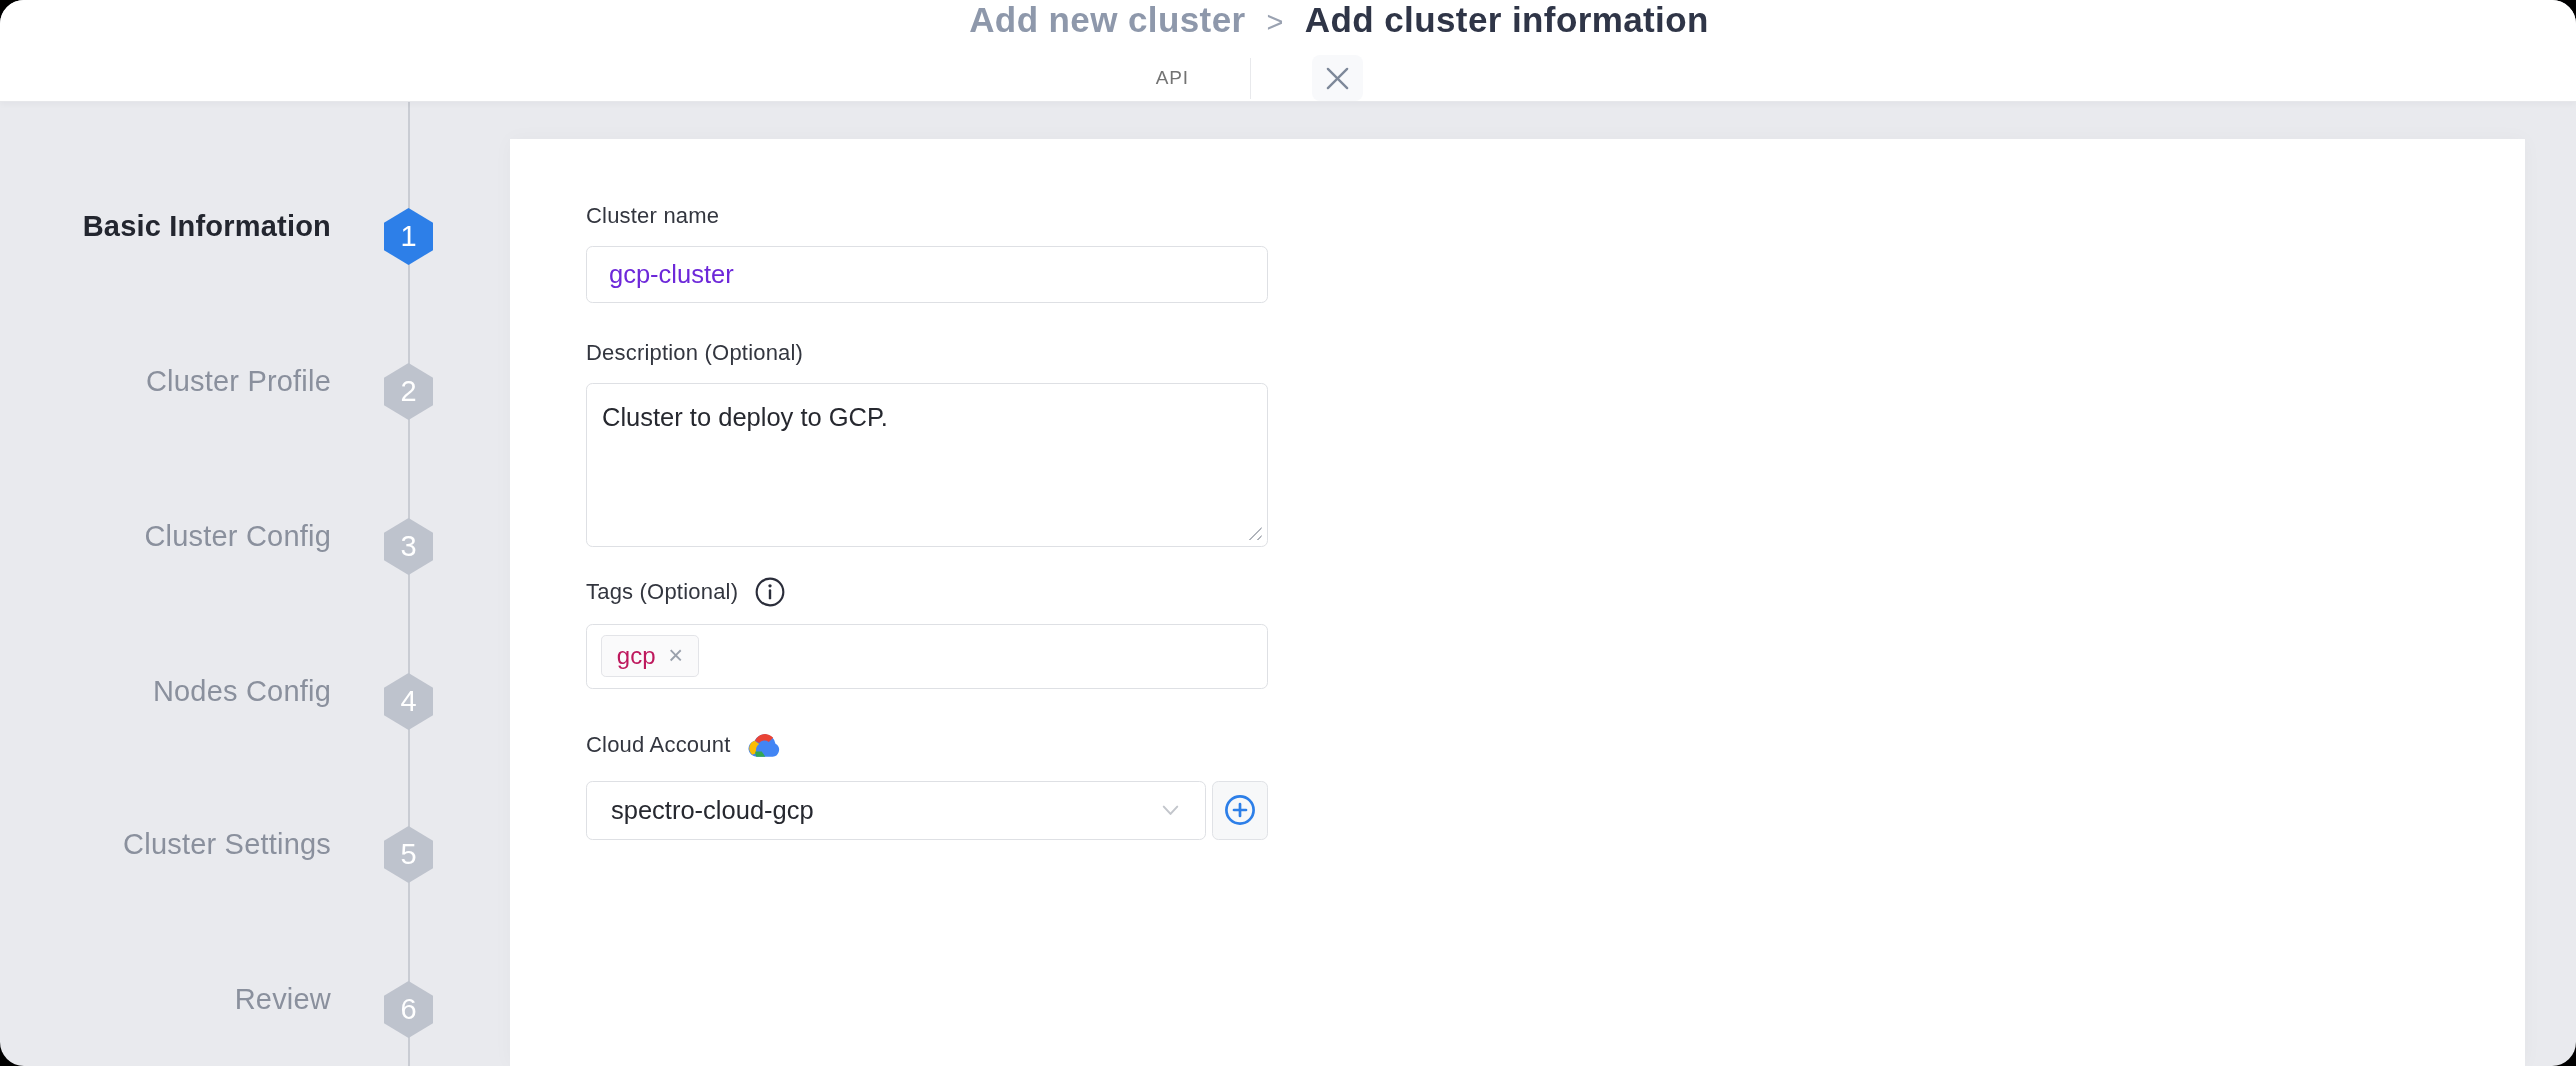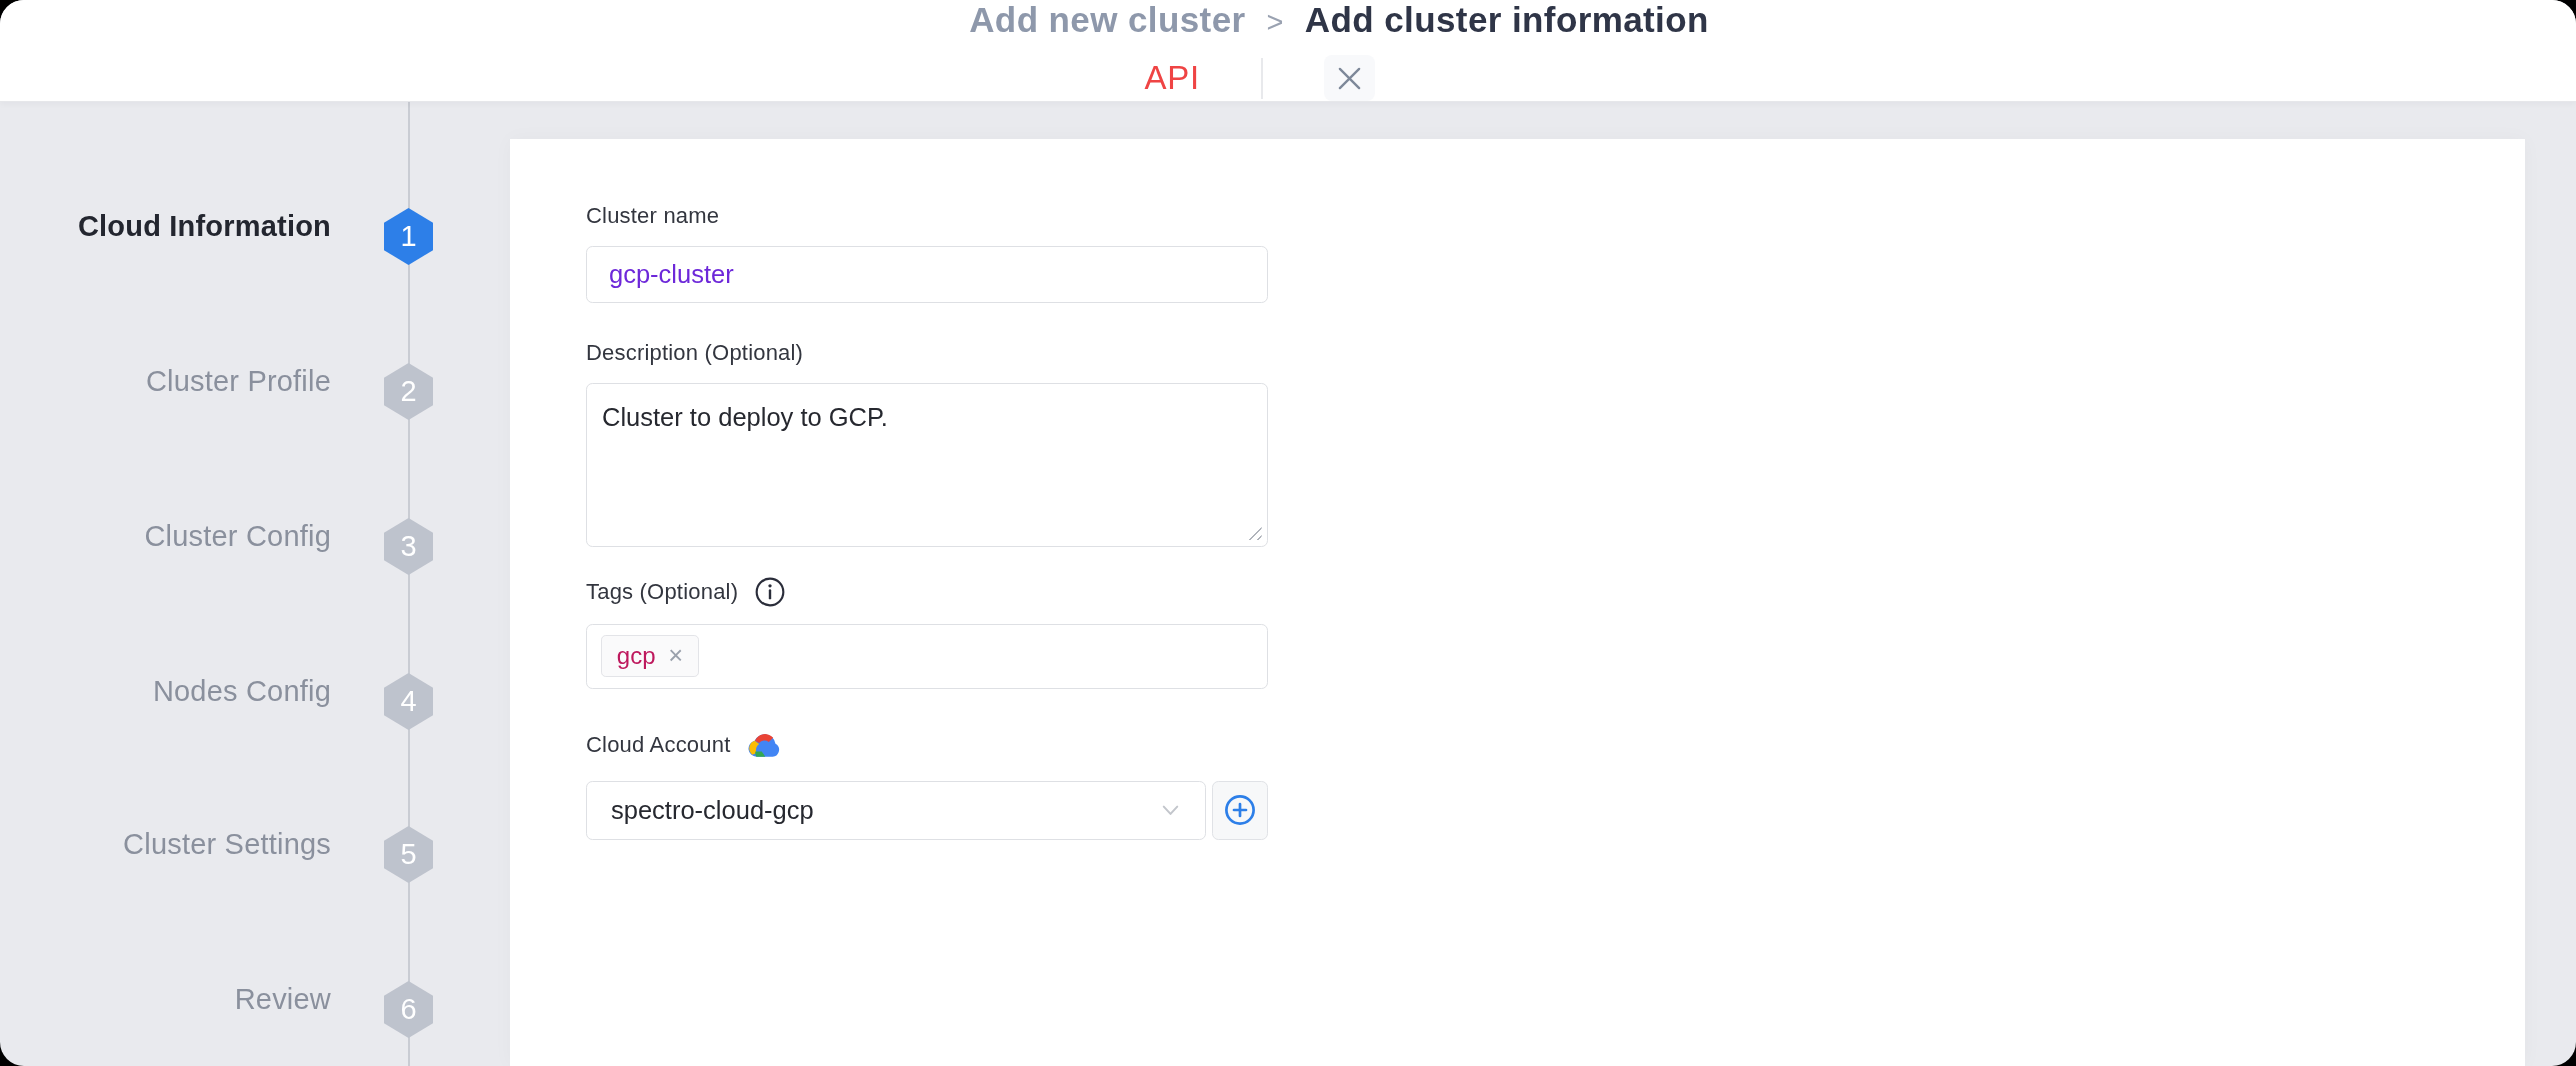--- a/index.html
+++ b/index.html
@@ -8,21 +8,21 @@
 
   
   .header{position:absolute;left:0;top:0;right:0;height:101px;background:#FFFFFF;
           display:flex;align-items:center;justify-content:space-between;
           border-bottom:0.8px solid #E6E7EA;box-shadow:0 1.6px 6.4px rgba(20,25,40,.04);z-index:5;flex-direction:column;}
   .crumbs{display:flex;align-items:center;gap:21px;padding-left:102px;font-size:35px;font-weight:600;letter-spacing:0.4px;}
   .crumb-root{color:#8E98AB;cursor:pointer;}
   .crumb-sep{color:#9AA2B1;font-size:29px;font-weight:500;transform:translateY(1.6px);}
   .crumb-current{color:#2F3547;}
   .header-right{display:flex;align-items:center;gap:61px;padding-right:57px;}
-  .api-label{color:#ef4444;font-size:33px;font-weight:500;letter-spacing:0.8px;cursor:pointer;}
+  .api-label{color:#737373;font-size:19px;font-weight:500;letter-spacing:0.8px;cursor:pointer;}
   .header-divider{width:1.6px;height:41px;background:#E8E9EC;}
   .close-btn{width:51px;height:46px;border-radius:8px;background:#F8F9FB;display:flex;align-items:center;justify-content:center;cursor:pointer;}
   .close-btn svg{width:33px;height:33px;stroke:#7D8899;stroke-width:1.7;stroke-linecap:round;}
 
   
   .body-area{position:absolute;left:0;top:101px;right:0;bottom:0;}
 
   
   .stepper{position:absolute;left:0;top:0;bottom:0;width:510px;}
   .step-line{position:absolute;left:408px;top:0;bottom:0;width:2.4px;background:#C9CCD3;}
@@ -97,21 +97,21 @@
       </span>
     </div>
   </div>
 
   <div class="body-area">
 
     <div class="stepper">
       <div class="step-line"></div>
 
       <div class="step s1 active">
-        <span class="step-label">Cloud Information</span>
+        <span class="step-label">Basic Information</span>
         <span class="hex">
             <span>1</span>
           </span>
       </div>
       <div class="step s2">
         <span class="step-label">Cluster Profile</span>
         <span class="hex">
             <span>2</span>
           </span>
       </div>

